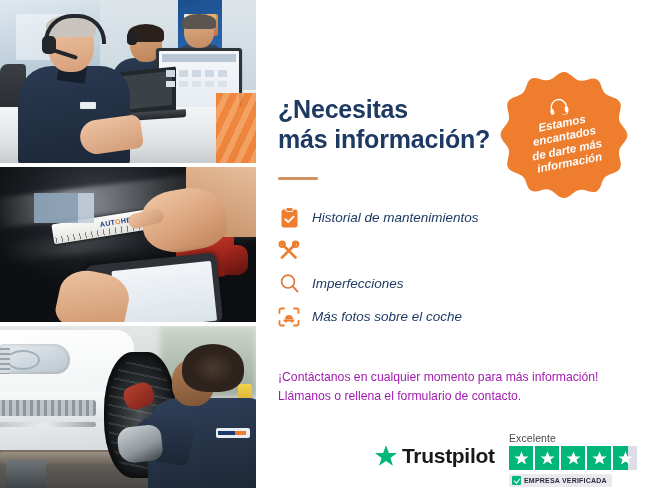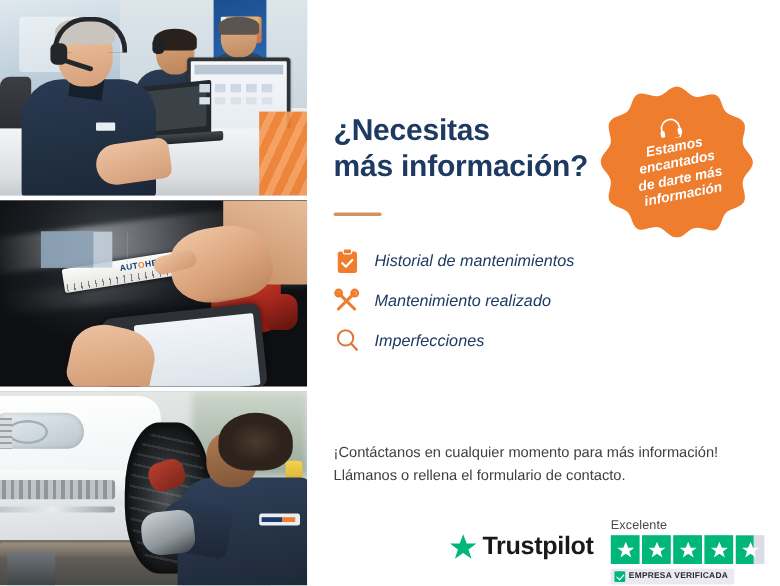--- a/index.html
+++ b/index.html
@@ -517,21 +517,21 @@
   }
 
   .contact-text {
     position: absolute;
     left: 22px;
     top: 324px;
     width: 360px;
     margin: 0;
     font-size: 12.2px;
     line-height: 19px;
-    color: #404040;
+    color: #a21caf;
   }
   .contact-text .cline { display: block; }
 
   
   .trust {
     position: absolute;
     left: 118px;
     top: 388px;
     width: 270px;
     height: 62px;
@@ -753,33 +753,47 @@
         <span class="feature-icon">
           <svg width="22" height="22" viewBox="0 0 22 22">
             <g stroke="#ef7d2e" stroke-width="2.6" stroke-linecap="round">
               <line x1="4" y1="4" x2="17.5" y2="17.5"></line>
               <line x1="17.5" y1="4" x2="4" y2="17.5"></line>
             </g>
             <circle cx="4.2" cy="4.2" r="2.6" fill="none" stroke="#ef7d2e" stroke-width="2.2"></circle>
             <circle cx="17.6" cy="4.2" r="2.6" fill="none" stroke="#ef7d2e" stroke-width="2.2"></circle>
           </svg>
         </span>
-        <span class="feature-label">Mantenimiento realizado</span>
       </li>
 
       <li class="feature">
         <span class="feature-icon">
           <svg width="21" height="21" viewBox="0 0 21 21">
             <circle cx="9" cy="8.6" r="6.4" fill="none" stroke="#e0763a" stroke-width="1.7"></circle>
             <line x1="13.8" y1="13.4" x2="18.4" y2="18.4" stroke="#e0763a" stroke-width="1.9" stroke-linecap="round"></line>
           </svg>
         </span>
         <span class="feature-label">Imperfecciones</span>
       </li>
 
+      <li class="feature">
+        <span class="feature-icon">
+          <svg width="22" height="20" viewBox="0 0 22 20">
+            <g fill="none" stroke="#ef7d2e" stroke-width="1.8" stroke-linecap="round">
+              <path d="M1.5 6V3.2A1.7 1.7 0 0 1 3.2 1.5H6"></path>
+              <path d="M16 1.5h2.8A1.7 1.7 0 0 1 20.5 3.2V6"></path>
+              <path d="M20.5 14v2.8a1.7 1.7 0 0 1-1.7 1.7H16"></path>
+              <path d="M6 18.5H3.2a1.7 1.7 0 0 1-1.7-1.7V14"></path>
+            </g>
+            <path d="M5.6 12.4h10.8v2.1H14.9v1H13v-1H9v1H7.1v-1H5.6z" fill="#ef7d2e"></path>
+            <path d="M6.6 12.2l1.5-3.2a1.3 1.3 0 0 1 1.2-.8h3.4a1.3 1.3 0 0 1 1.2.8l1.5 3.2z" fill="#ef7d2e"></path>
+          </svg>
+        </span>
+        <span class="feature-label">Más fotos sobre el coche</span>
+      </li>
 
 
     </ul>
 
     <p class="contact-text">
       <span class="cline">¡Contáctanos en cualquier momento para más información!</span>
       <span class="cline">Llámanos o rellena el formulario de contacto.</span>
     </p>
 
     <div class="trust">

